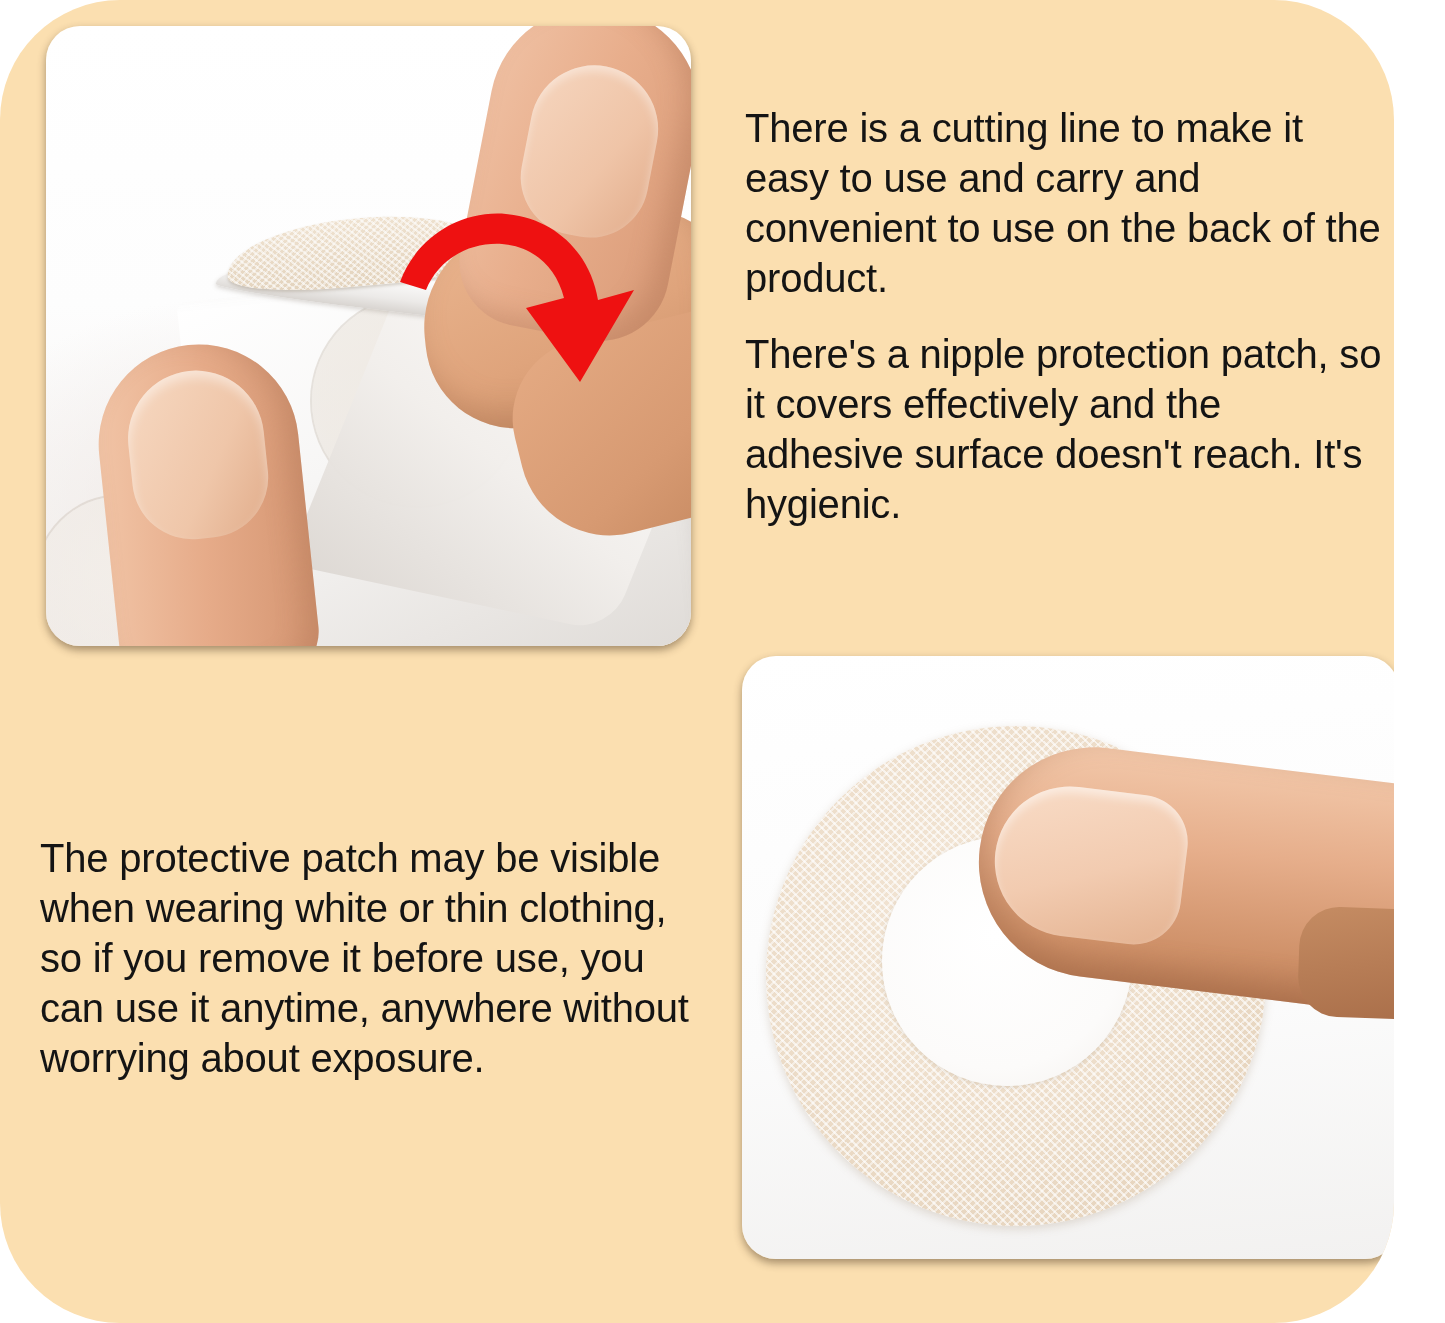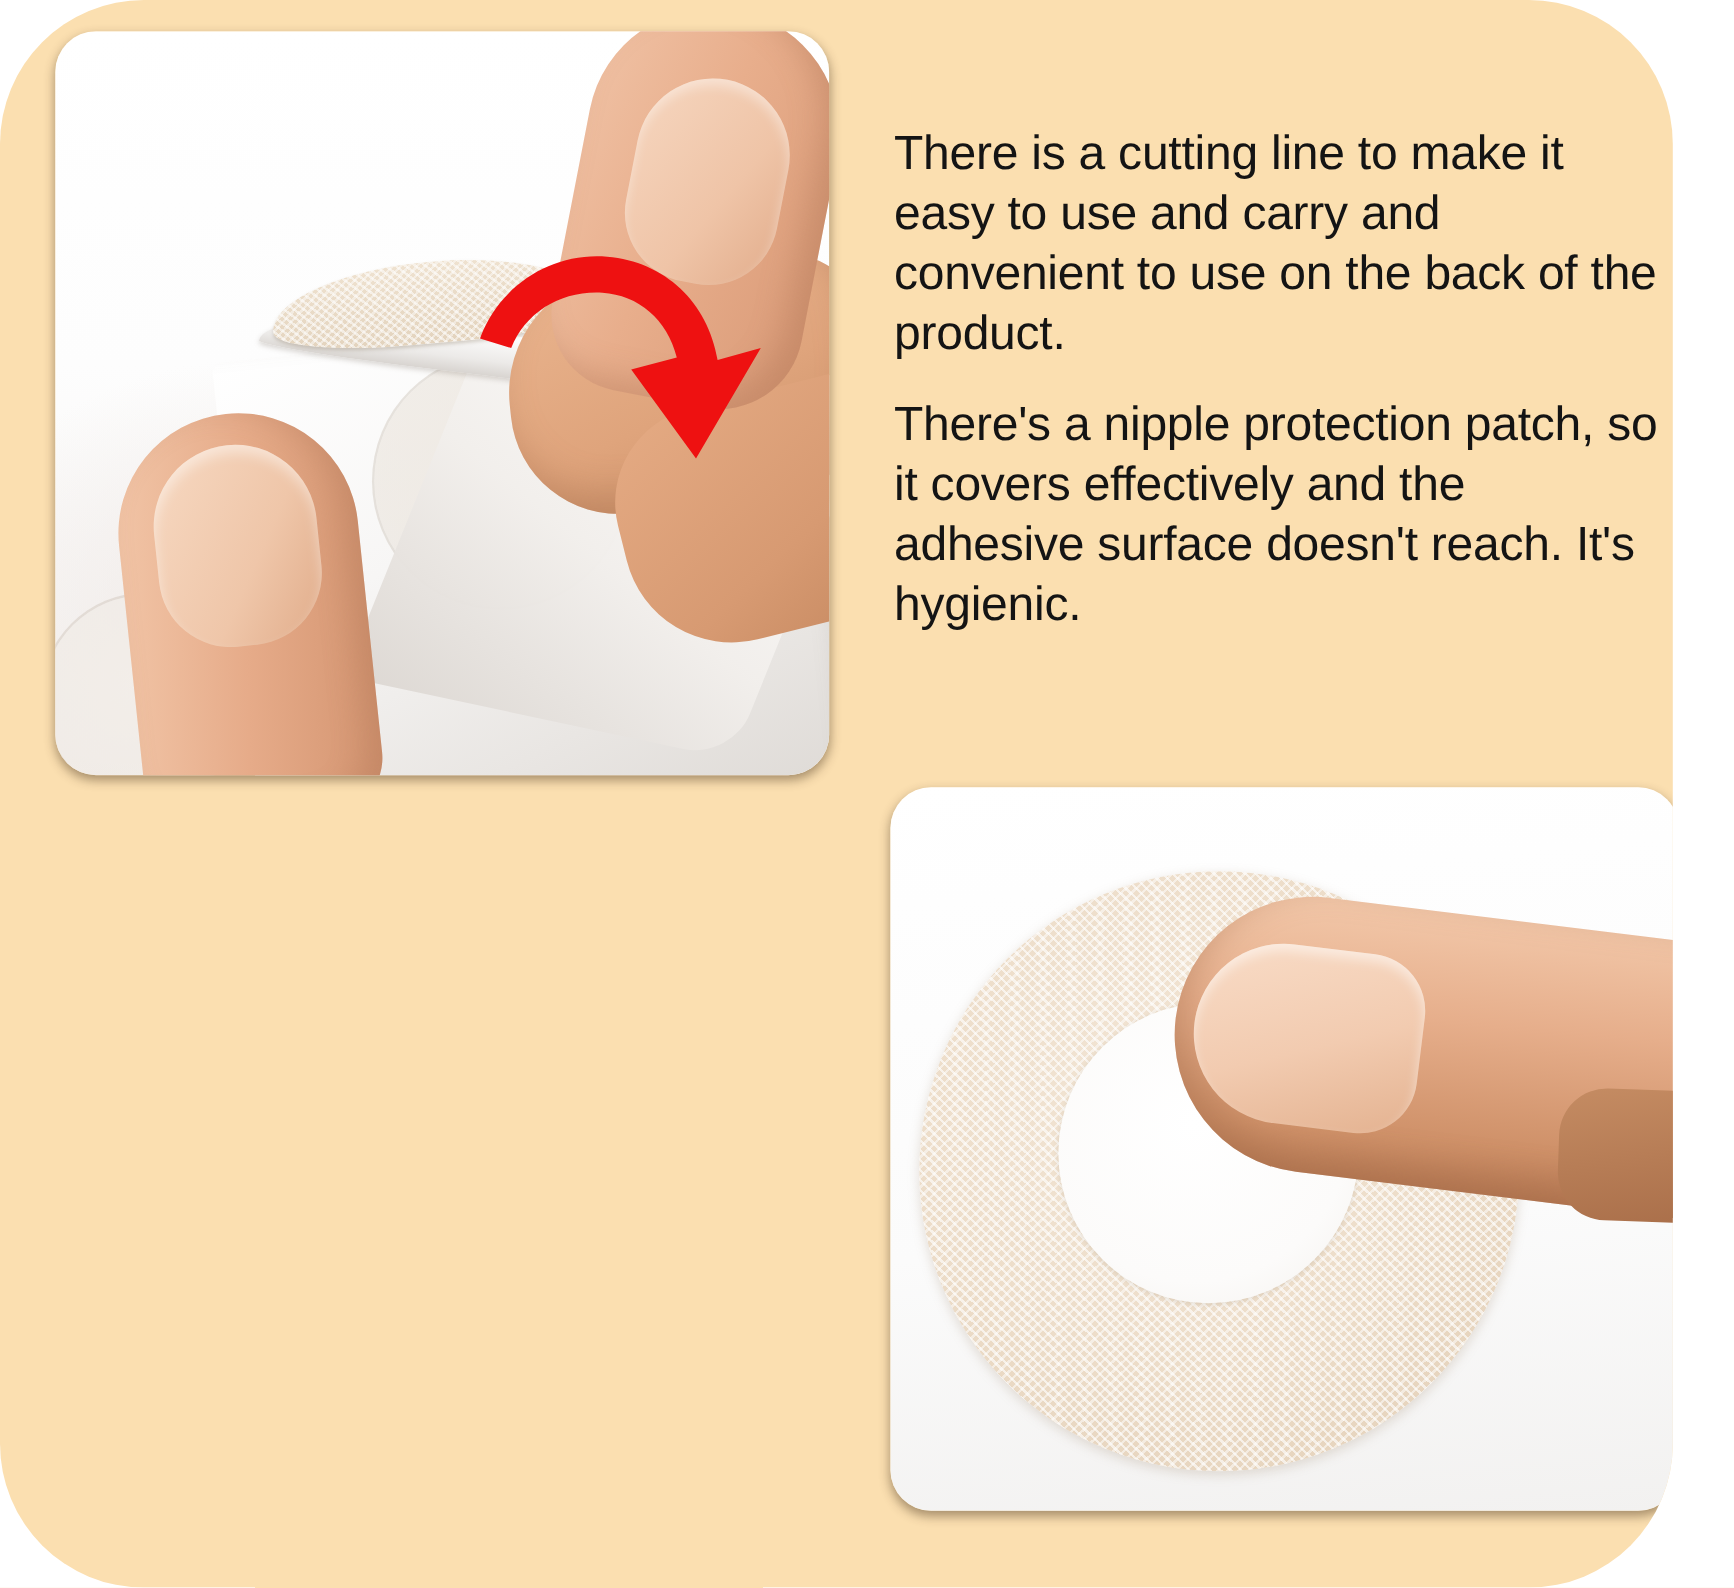--- a/index.html
+++ b/index.html
@@ -321,20 +321,23 @@
                C 158 62, 134 42, 104 40
                C 70 38, 40 56, 28 86 Z" fill="#EE1111"></path>
     </svg>
   </div>
 
   <div class="text-block" id="text-right">
     <p>There is a cutting line to make it easy to use and carry and convenient to use on the back of the product.</p>
     <p>There's a nipple protection patch, so it covers effectively and the adhesive surface doesn't reach. It's hygienic.</p>
   </div>
 
+  <div class="text-block" id="text-bottom-left">
+    <p>The protective patch may be visible when wearing white or thin clothing, so if you remove it before use, you can use it anytime, anywhere without worrying about exposure.</p>
+  </div>
 
   <div class="photo-card" id="photo-patch">
     <div class="patch-ring"></div>
     <div class="patch-core"></div>
     <div id="finger-press">
       <div class="nail"></div>
       <div class="knuckle"></div>
     </div>
   </div>
 

